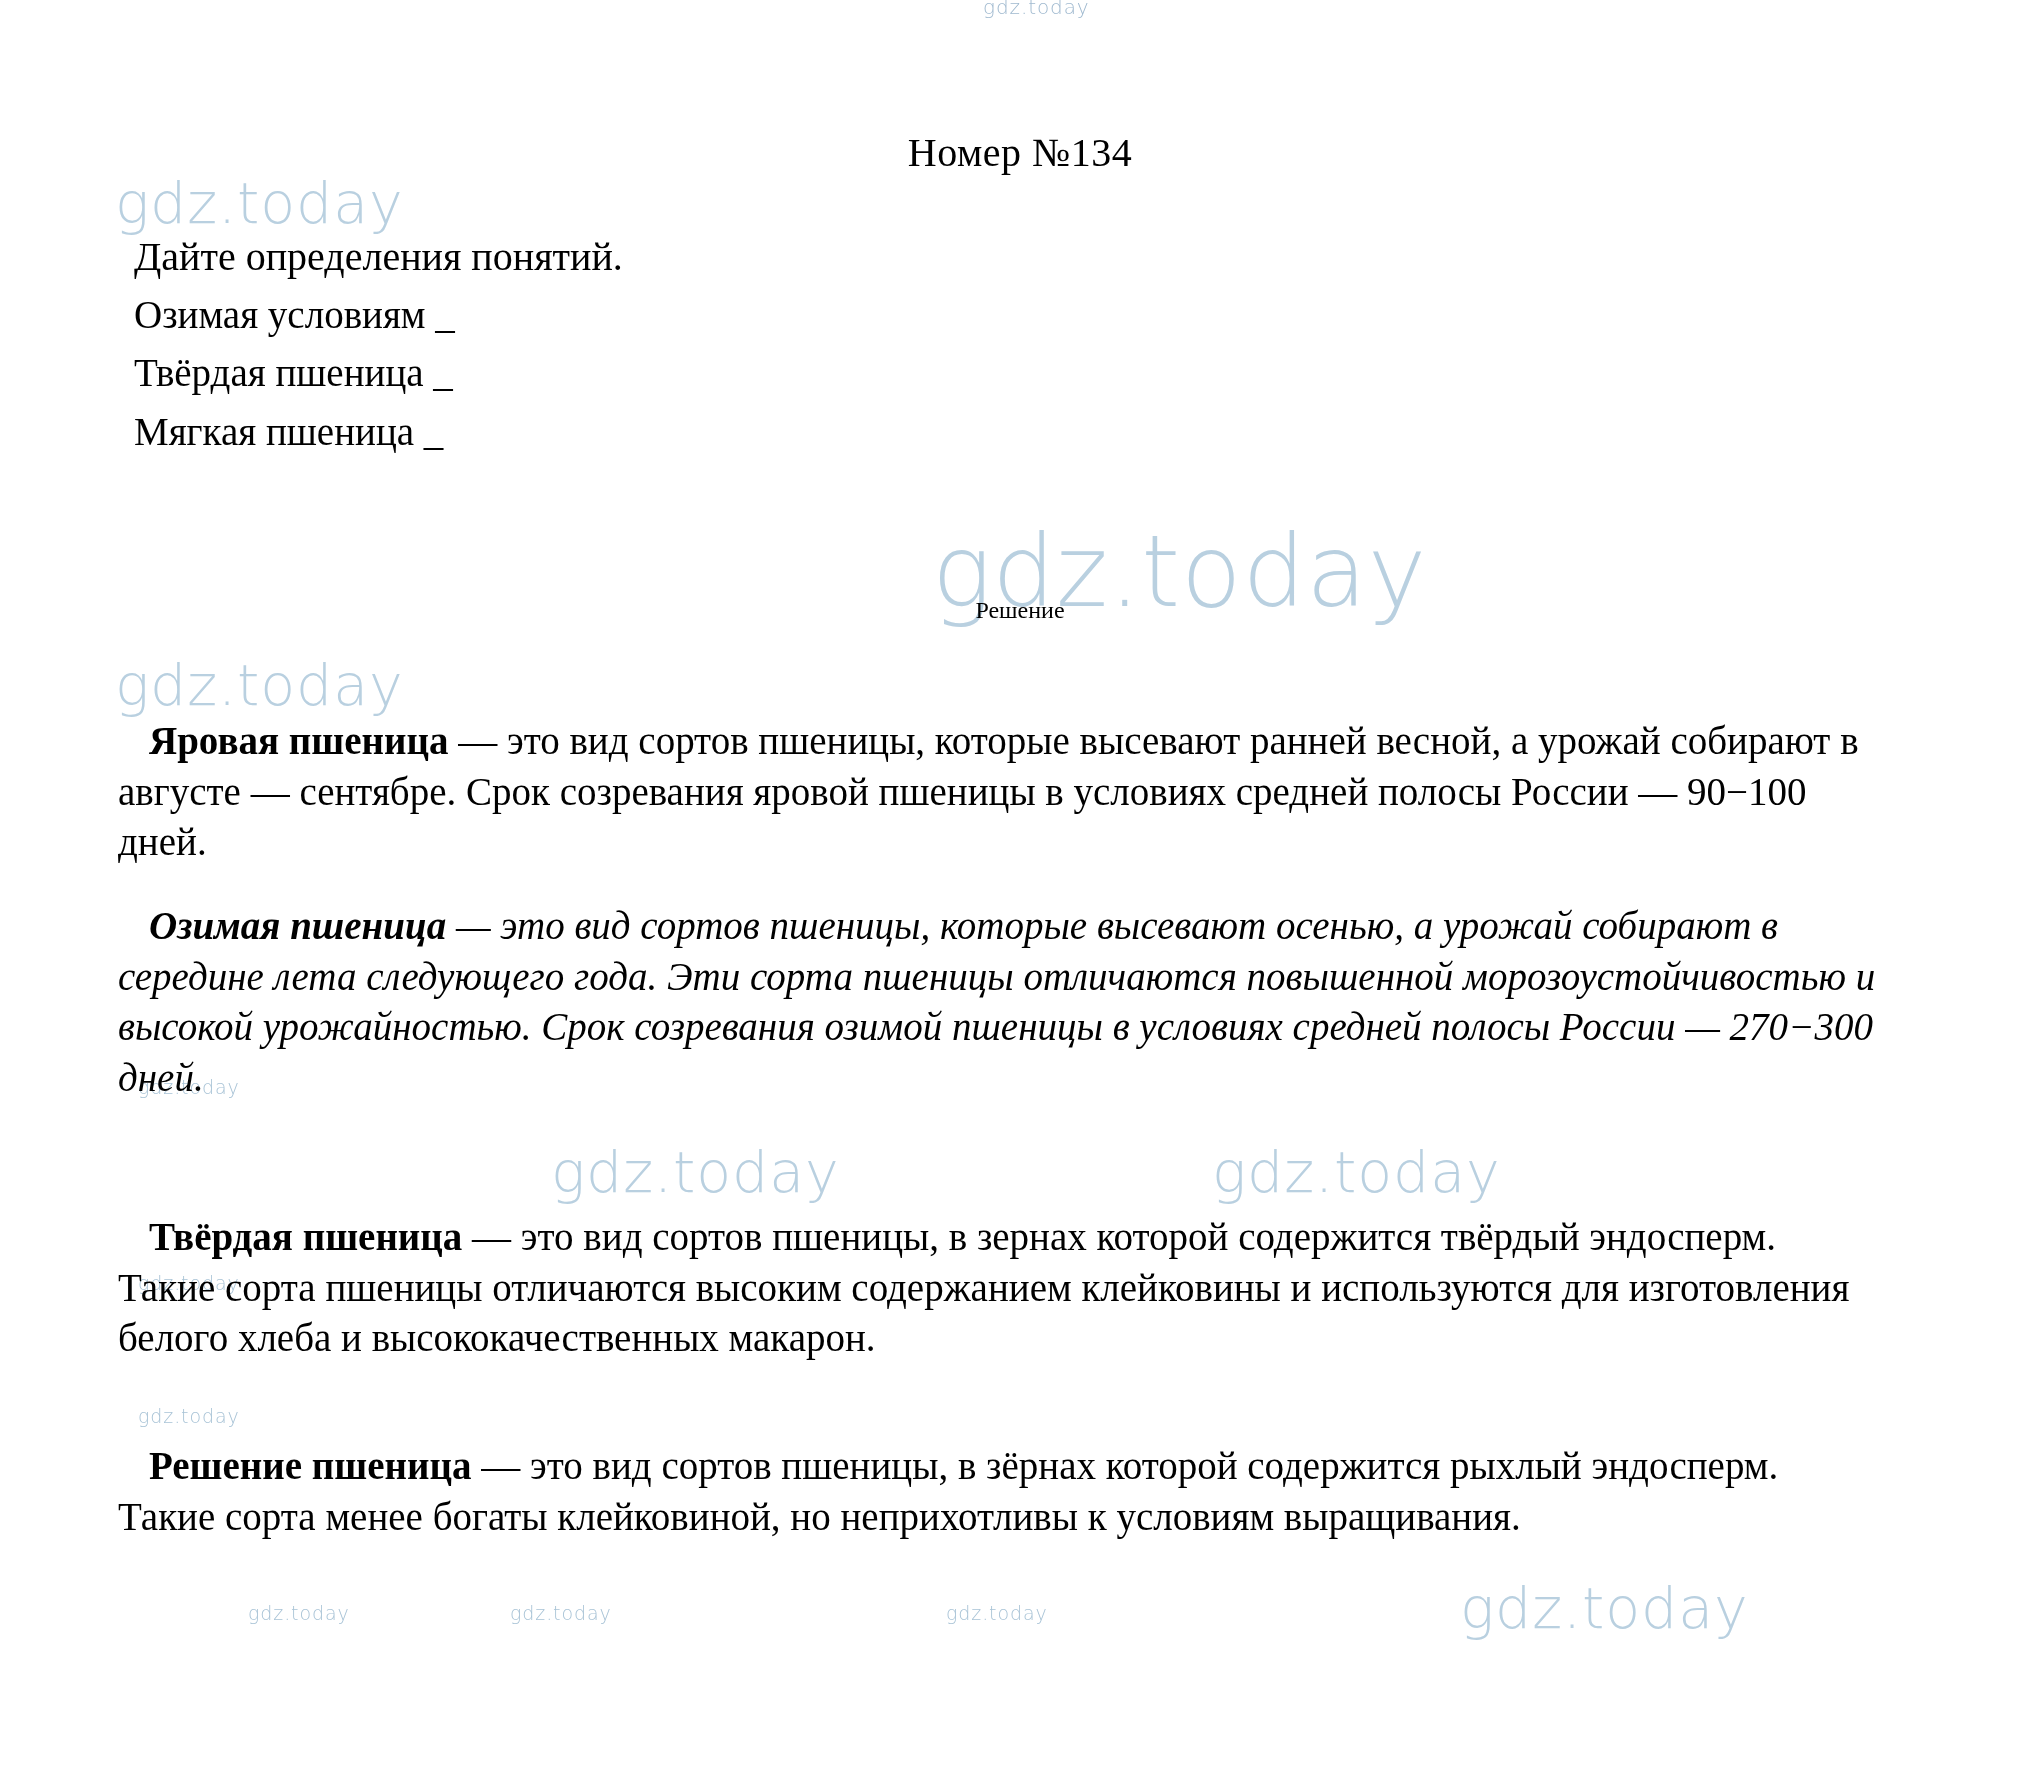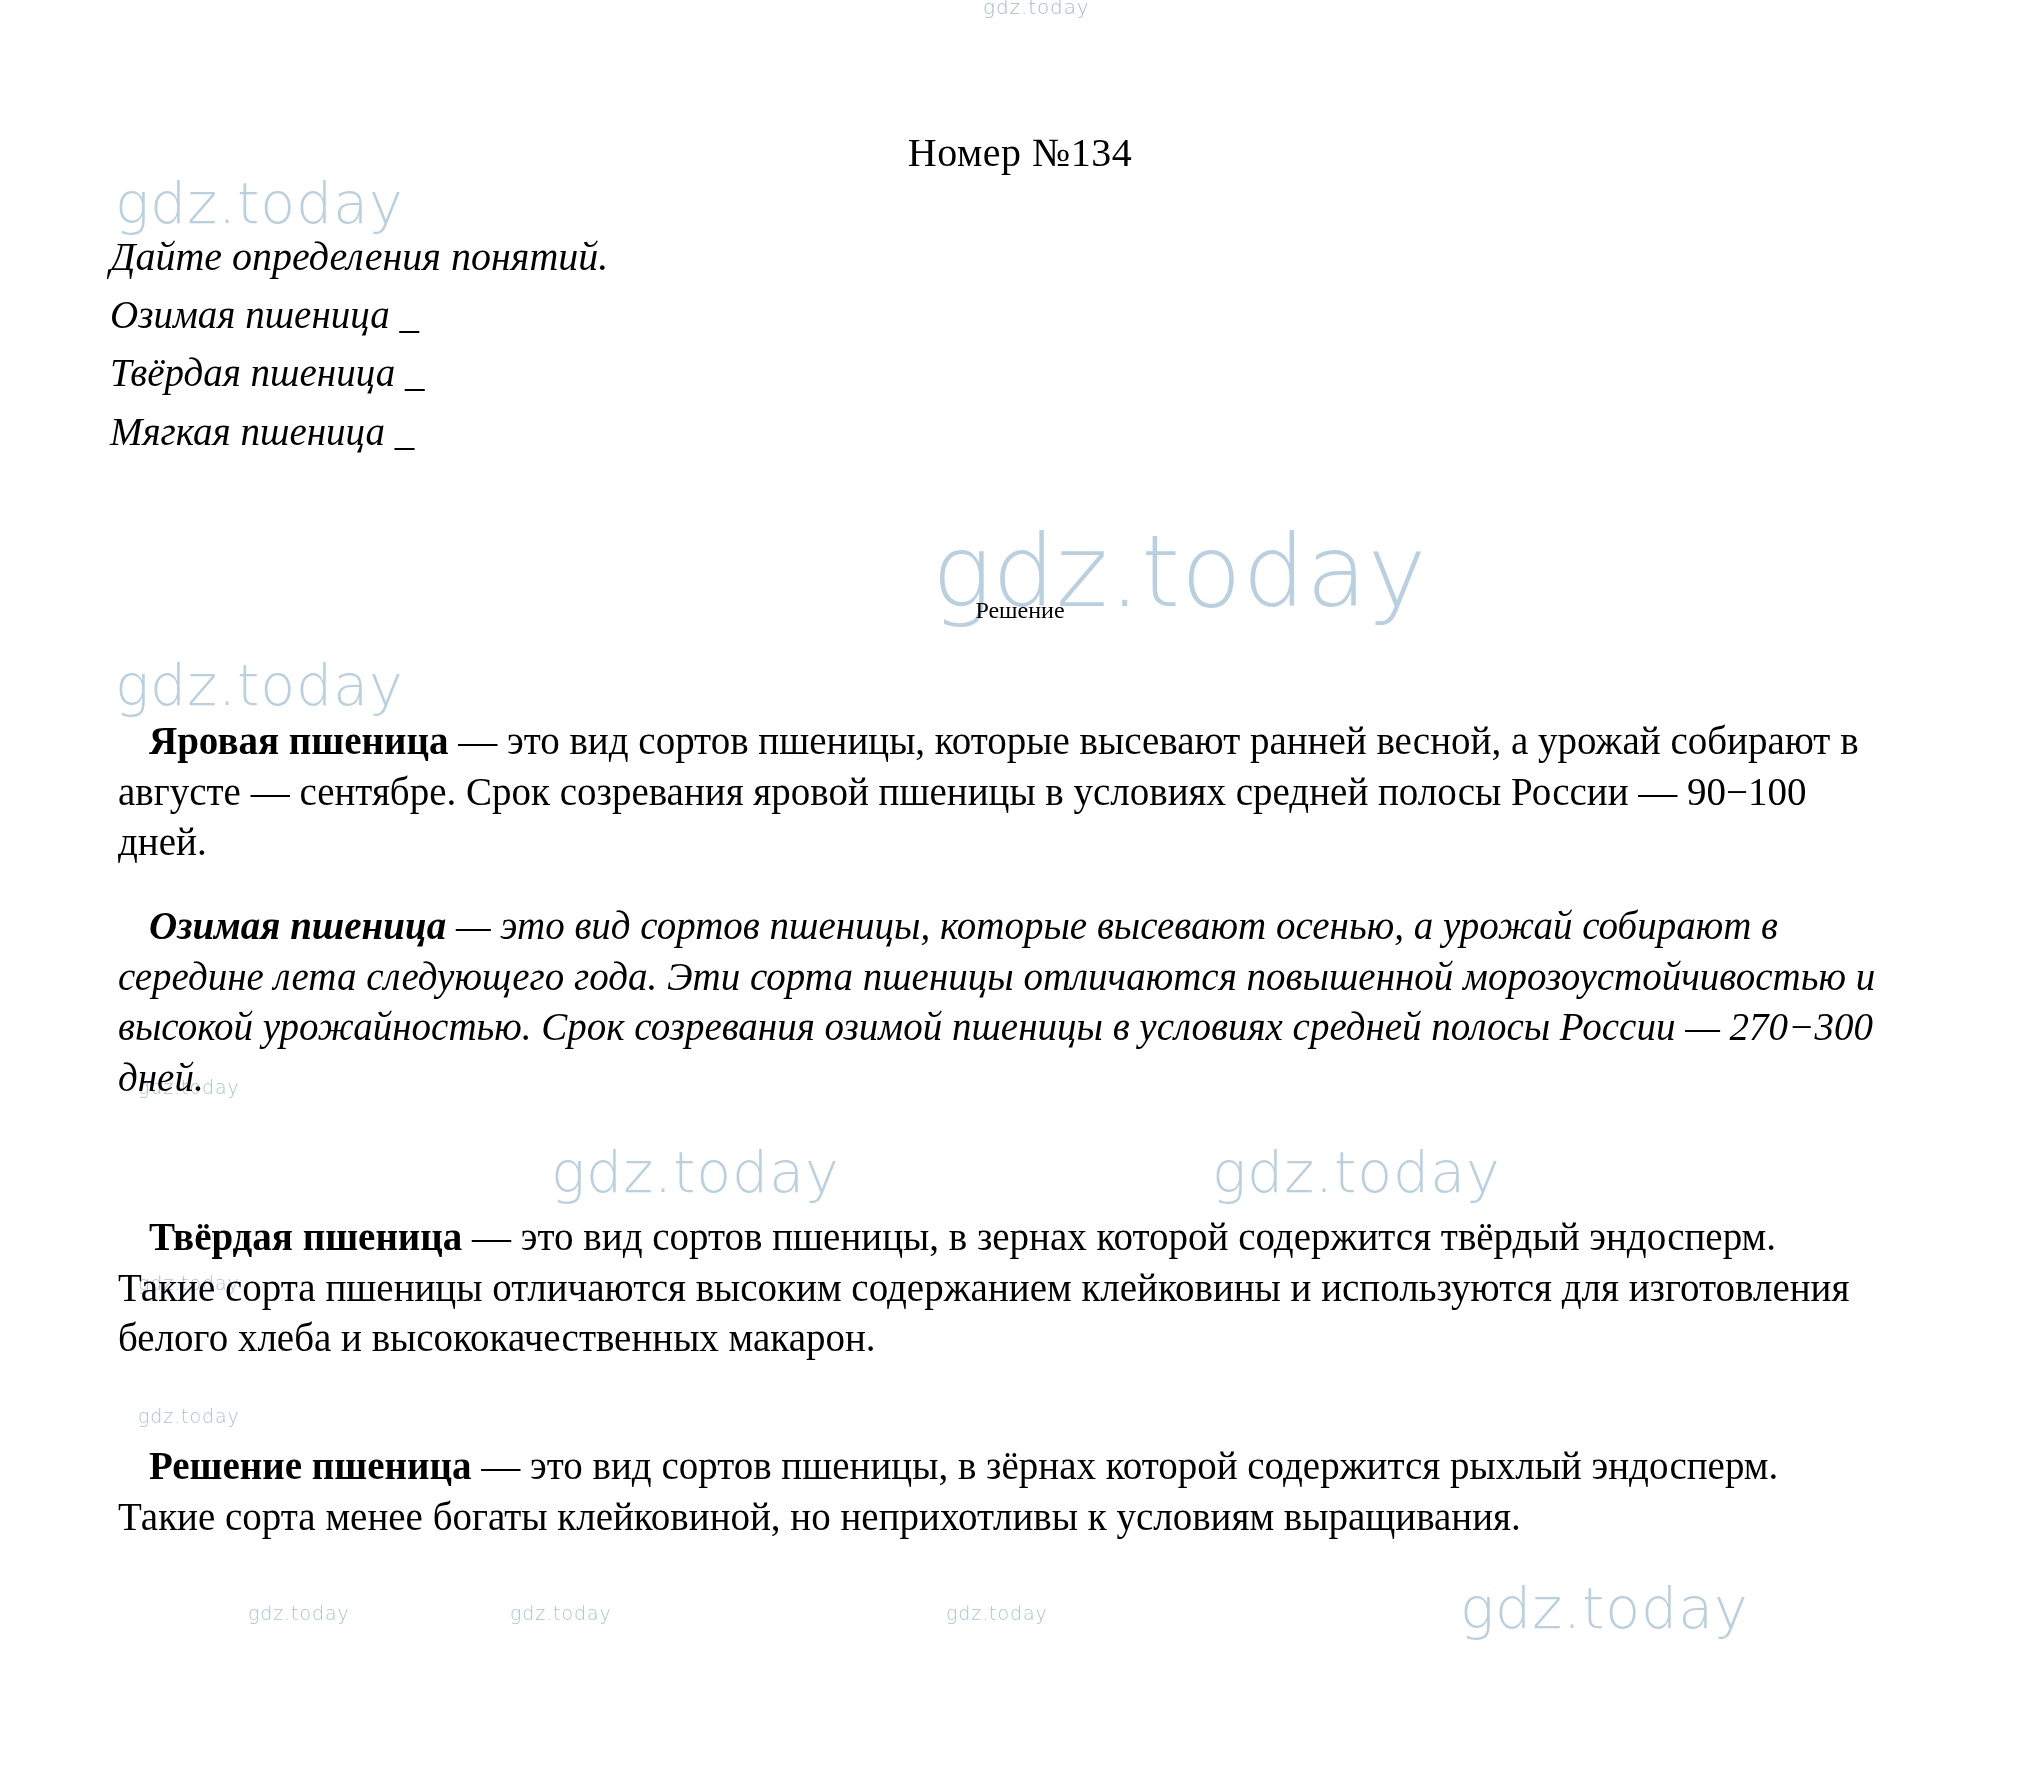--- a/index.html
+++ b/index.html
@@ -47,24 +47,23 @@
     position: absolute;
     top: 129px;
     left: 0;
     width: 2040px;
     text-align: center;
     font-size: 40px;
     letter-spacing: 0.5px;
   }
   .task-block {
     position: absolute;
-    left: 110px;
+    left: 134px;
     top: 231px;
     width: 1194px;
-    font-style: italic;
   }
   .task-intro {
     font-size: 40px;
     line-height: 1.28;
   }
   .task-item {
     font-size: 39px;
     line-height: 1.36;
     margin-top: 5.5px;
   }
@@ -113,21 +112,21 @@
   <div class="wm wm-s2">gdz.today</div>
   <div class="wm wm-s3">gdz.today</div>
   <div class="wm wm-s4">gdz.today</div>
   <div class="wm wm-s5">gdz.today</div>
   <div class="wm wm-s6">gdz.today</div>
 
   <div class="doc-title">Номер №134</div>
 
   <div class="task-block">
     <div class="task-intro">Дайте определения понятий.</div>
-    <div class="task-item">Озимая пшеница _</div>
+    <div class="task-item">Озимая условиям _</div>
     <div class="task-item">Твёрдая пшеница _</div>
     <div class="task-item">Мягкая пшеница _</div>
   </div>
 
   <div class="solution-label">Решение</div>
 
   <div class="answer-block">
     <p class="para p1">
       <span class="lead">Яровая пшеница</span><span> — это вид сортов пшеницы, которые высевают ранней весной, а урожай собирают в августе — сентябре. Срок созревания яровой пшеницы в условиях средней полосы России — 90−100 дней.</span>
     </p>

